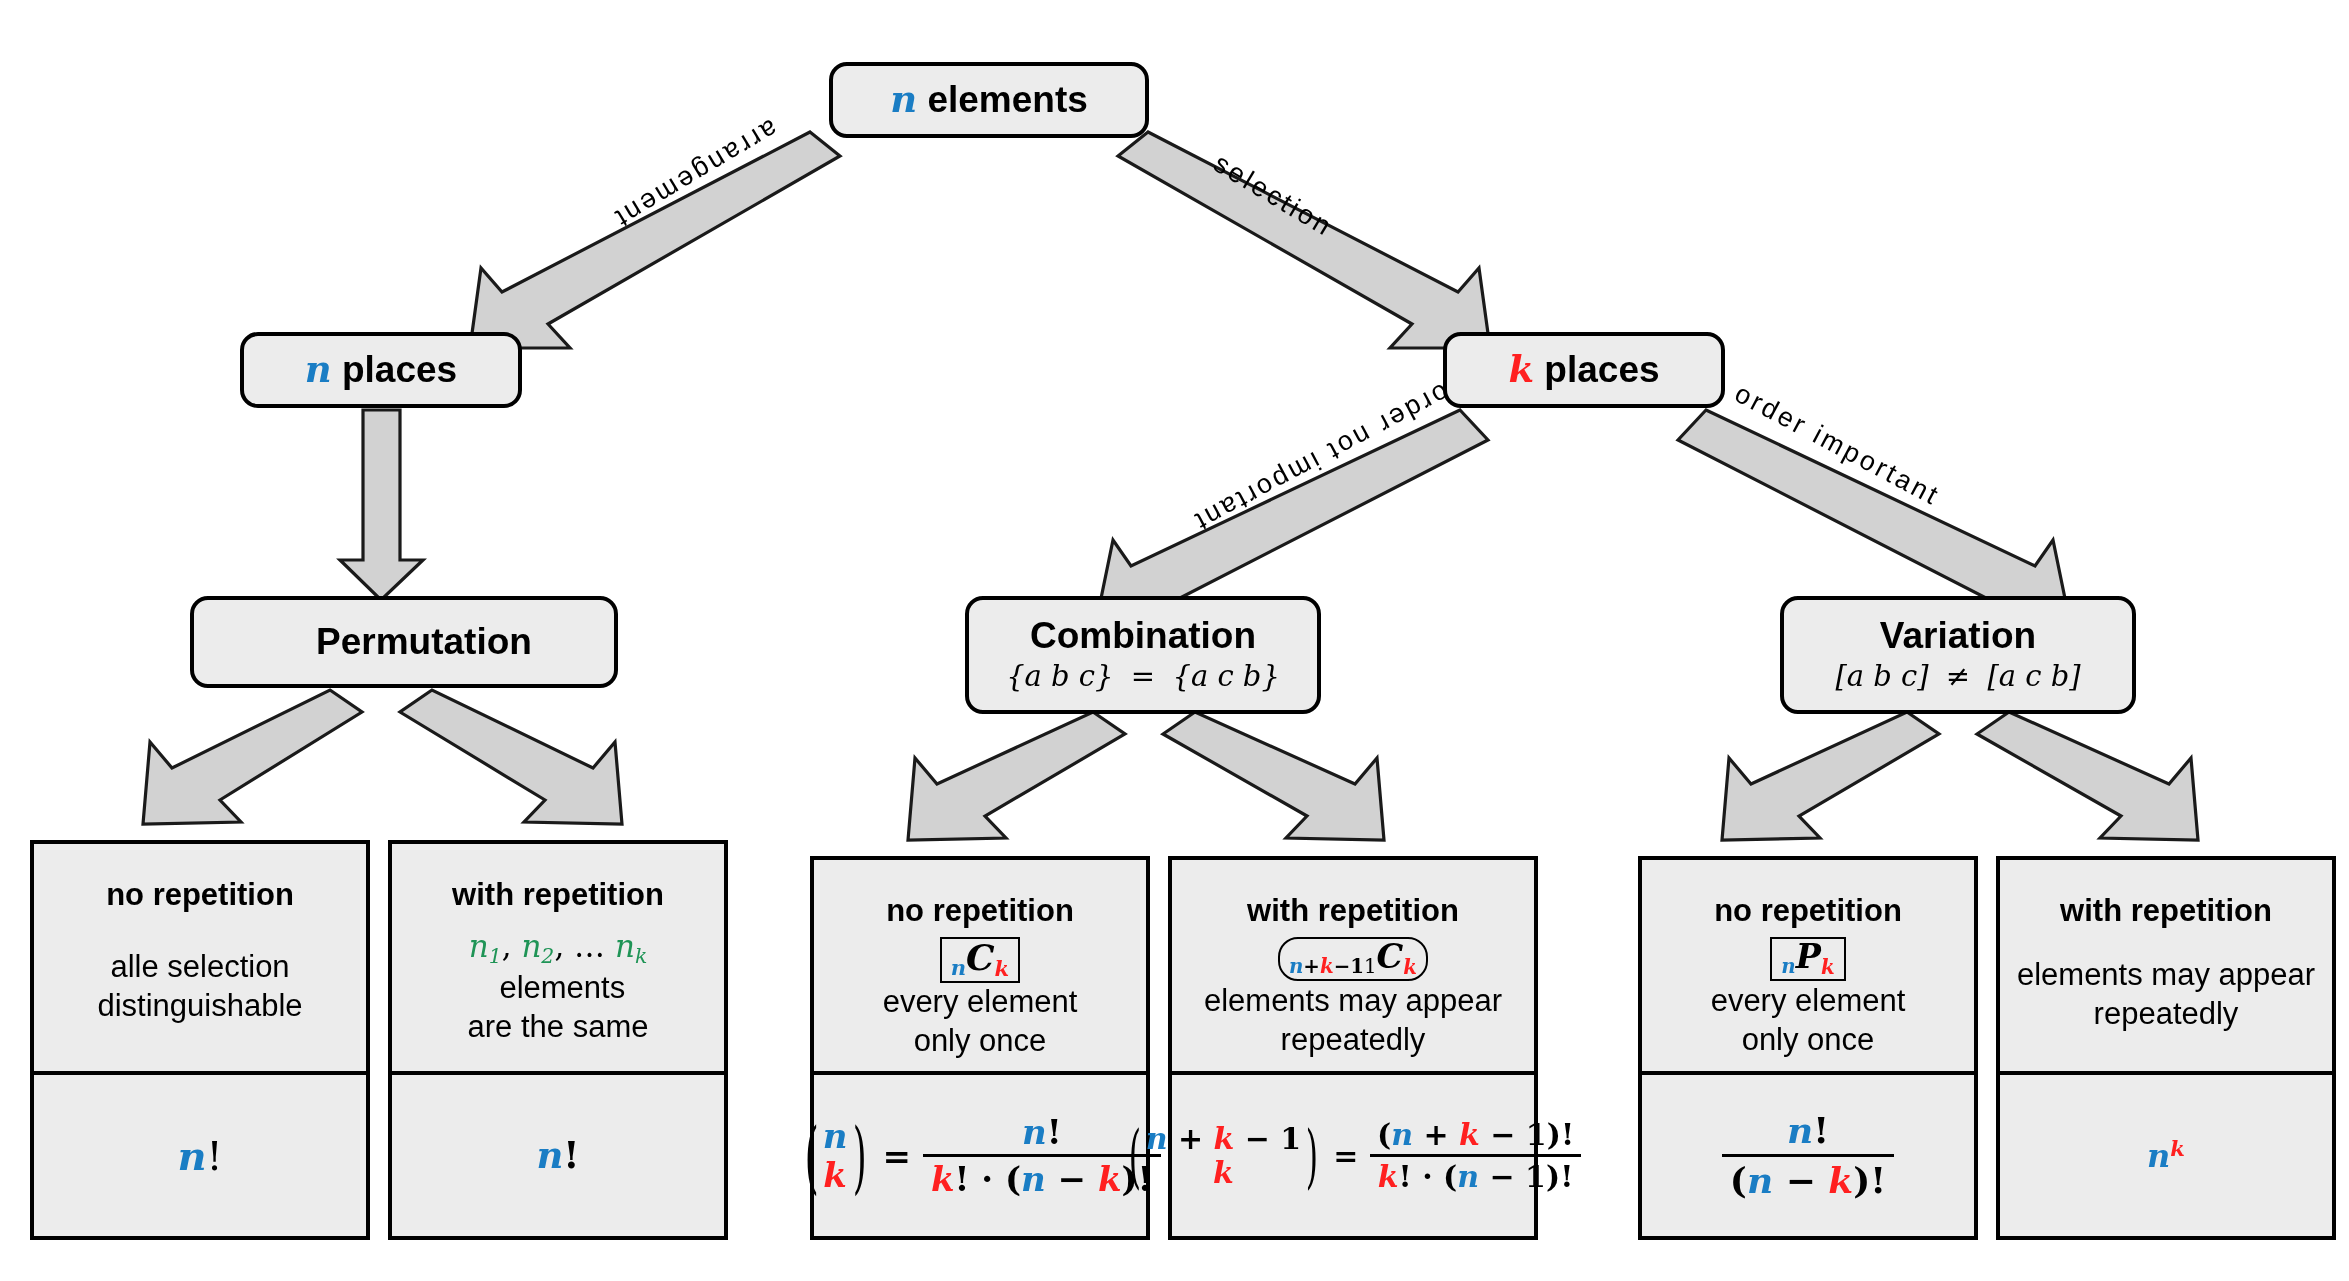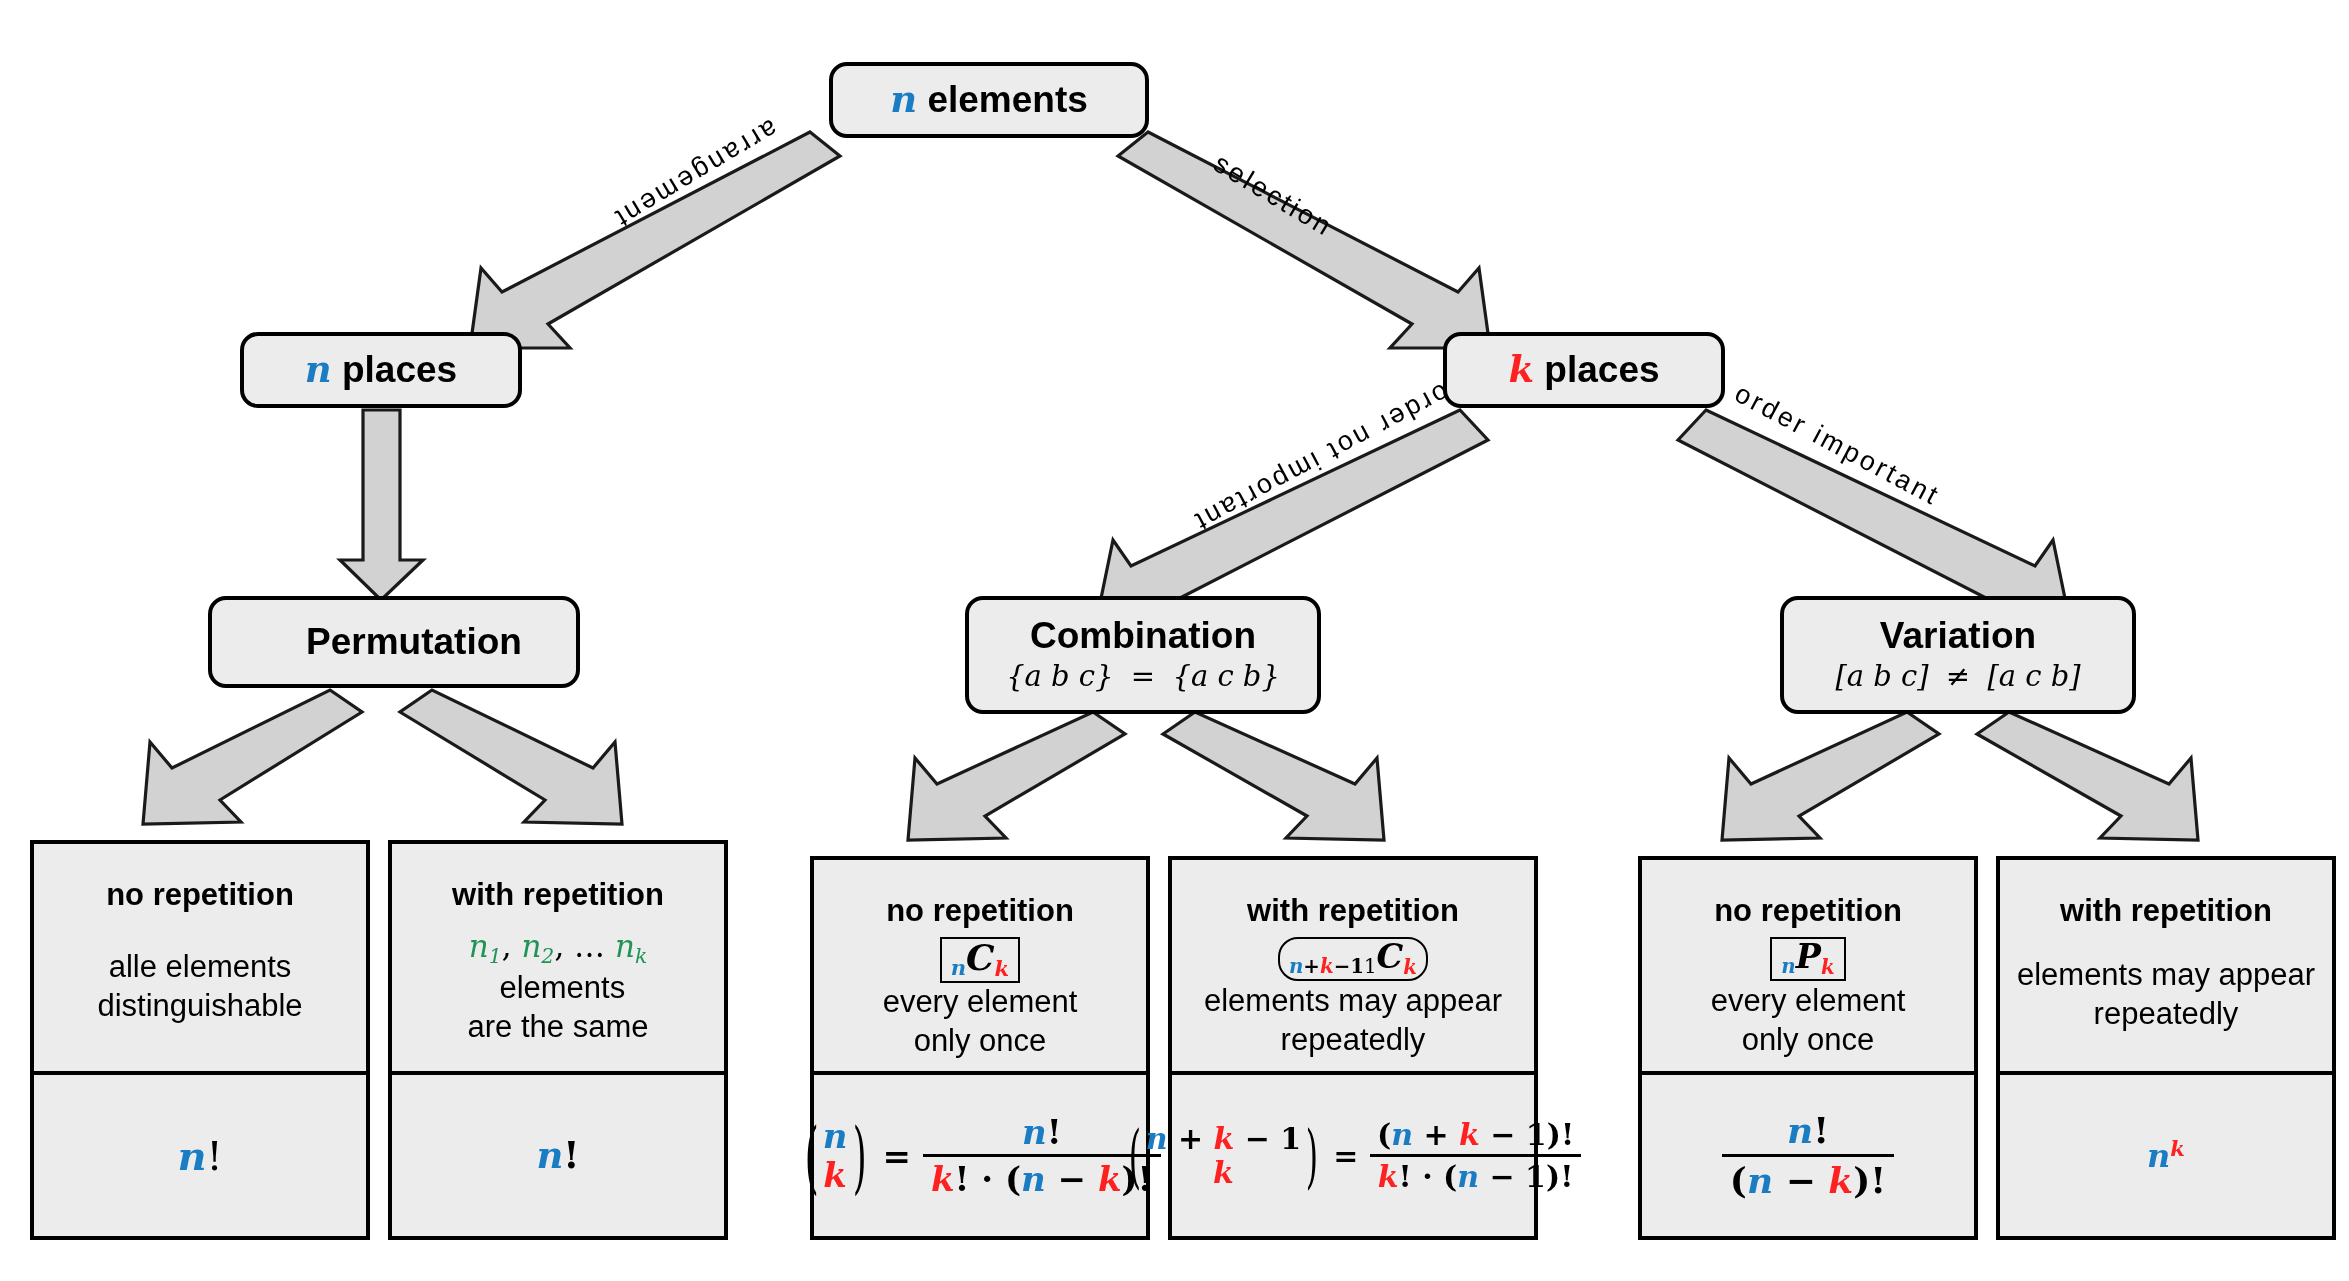--- a/index.html
+++ b/index.html
@@ -173,21 +173,21 @@
       <span class="mi red">k</span><span>&nbsp;</span><span>places</span>
     </div>
   </div>
 
   <div class="node round lvl2" style="left:240px;top:332px;width:282px;height:76px;">
     <div class="title">
       <span class="mi blue">n</span><span>&nbsp;</span><span>places</span>
     </div>
   </div>
 
-  <div class="node round lvl3" style="left:208px;top:596px;width:372px;height:92px;padding-left:40px;">
+  <div class="node round lvl3" style="left:190px;top:596px;width:428px;height:92px;padding-left:40px;">
     <div class="title">Permutation</div>
   </div>
 
   <div class="node round lvl3" style="left:965px;top:596px;width:356px;height:118px;">
     <div class="title">Combination</div>
     <div class="sub">
       <span class="mi-l">{a b c}</span>
       <span class="op-l">&nbsp;</span><span class="op-l">=</span><span class="op-l">&nbsp;</span>
       <span class="mi-l">{a c b}</span>
     </div>
@@ -199,21 +199,21 @@
       <span class="mi-l">[a b c]</span>
       <span class="op-l">&nbsp;</span><span class="op-l">≠</span><span class="op-l">&nbsp;</span>
       <span class="mi-l">[a c b]</span>
     </div>
   </div>
 
   <div class="leaf" style="left:30px;top:840px;width:340px;height:400px;">
     <div class="upper">
       <div class="head">no repetition</div>
       <div class="desc">
-        <span>alle elements</span><br>
+        <span>alle selection</span><br>
         <span>distinguishable</span>
       </div>
     </div>
     <div class="formula">
       <span style="font-size:40px;">
         <span class="mi blue">n</span><span class="op-l blk">!</span>
       </span>
     </div>
   </div>
 

